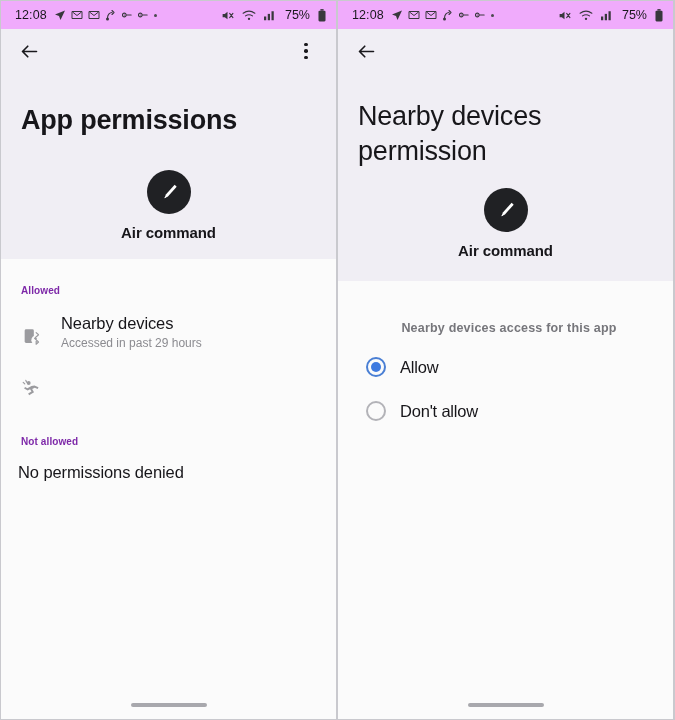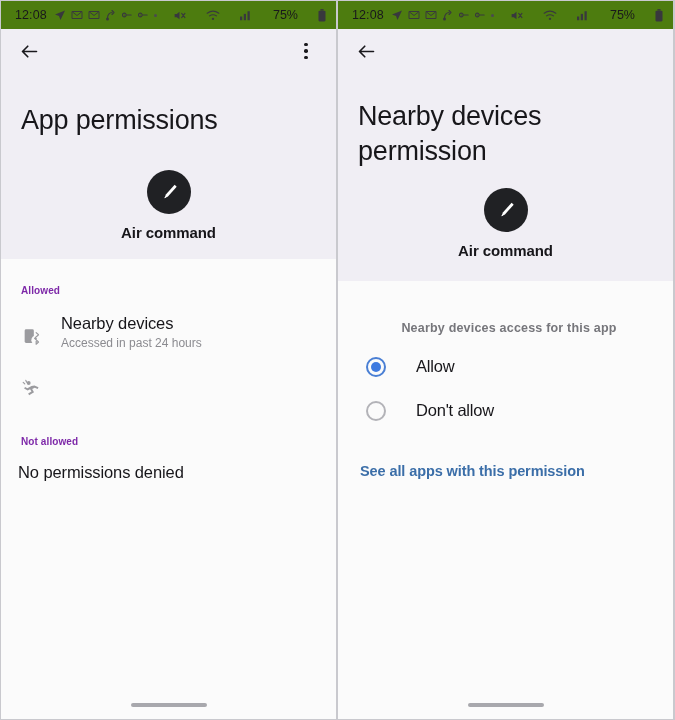--- a/index.html
+++ b/index.html
@@ -32,21 +32,21 @@
   }
   .phone.right {
     margin-left: 2px;
     margin-right: 1px;
   }
 
   
   .statusbar {
     height: 28px;
     flex: 0 0 28px;
-    background: #4d7c0f;
+    background: #f0abfc;
     display: flex;
     align-items: center;
     padding: 0 10px 0 14px;
     box-sizing: border-box;
     font-size: 12.5px;
     color: #1c1b1f;
   }
   .sb-left {
     display: flex;
     align-items: center;
@@ -56,21 +56,21 @@
   }
   .sb-clock {
     font-size: 12.5px;
     letter-spacing: .1px;
     color: #19181c;
     margin-right: 2px;
   }
   .sb-right {
     display: flex;
     align-items: center;
-    gap: 20px;
+    gap: 8px;
   }
   .sb-icon { display: inline-flex; align-items: center; }
   .sb-dot {
     width: 3px; height: 3px; border-radius: 50%;
     background: #4a4a4f; display: inline-block;
   }
   .sb-batt {
     font-size: 12.5px;
     color: #19181c;
     margin-left: 1px;
@@ -106,21 +106,21 @@
     flex: 0 0 auto;
   }
   .title {
     font-size: 27px;
     line-height: 1.28;
     font-weight: 400;
     color: #17161a;
     padding: 26px 20px 0 20px;
     letter-spacing: -0.2px;
   }
-  .left .title { padding-top: 30px; padding-bottom: 30px; }
+  .left .title { padding-top: 30px; padding-bottom: 30px; font-weight: bold; }
   .right .title { padding-top: 26px; padding-bottom: 14px; }
 
   .appblock {
     display: flex;
     flex-direction: column;
     align-items: center;
     padding-bottom: 18px;
   }
   .left .appblock { padding-top: 2px; }
   .right .appblock { padding-top: 6px; padding-bottom: 22px; }
@@ -188,23 +188,23 @@
   .opt-header {
     font-size: 12.5px;
     color: #76767b;
     font-weight: 700;
     text-align: center;
     padding: 40px 0 0 7px;
     letter-spacing: .2px;
   }
   .optrow {
     display: flex;
-    align-items: flex-start;
+    align-items: center;
     padding: 12px 0 12px 28px;
-    gap: 30px;
+    gap: 14px;
     cursor: pointer;
   }
   .optrow.first { padding-top: 22px; }
   .radio {
     width: 20px; height: 20px;
     border-radius: 50%;
     box-sizing: border-box;
     border: 2px solid #b3b3b8;
     display: flex; align-items: center; justify-content: center;
     flex: 0 0 20px;
@@ -362,21 +362,21 @@
       <div class="row" style="padding-top:18px;">
         <span class="row-icon">
           <svg width="22" height="22" viewBox="0 0 24 24">
             <rect x="4" y="3.5" width="10" height="15" rx="1.6" fill="#9b9b9f"></rect>
             <circle cx="16.5" cy="15.5" r="5.2" fill="#fbfbfb"></circle>
             <path d="M16.6 10.6v9.6l3-2.8-5-4.6 5-4.6-3-2.8" fill="none" stroke="#9b9b9f" stroke-width="1.5" stroke-linejoin="round" stroke-linecap="round" transform="translate(0.2,1.5) scale(0.86) translate(2.4,1.2)"></path>
           </svg>
         </span>
         <span class="row-text">
           <span class="row-title">Nearby devices</span>
-          <span class="row-sub">Accessed in past 24 hours</span>
+          <span class="row-sub">Accessed in past 29 hours</span>
         </span>
       </div>
 
       <div class="row" style="padding-top:12px;">
         <span class="row-icon">
           <svg width="22" height="22" viewBox="0 0 24 24">
             <circle cx="8.4" cy="5.4" r="2.1" fill="#9b9b9f"></circle>
             <path d="M11.4 8.6 7 11.1l-2.6-1.4-1 1.8 3.9 2.1 2.6-1.4 1.5 2.6-3.6 2.2 1.1 1.8 5.3-3.2-2-3.6 2.8-1.5 3.2 1.5.9-1.9-4.4-2z" fill="#9b9b9f"></path>
             <path d="M4.1 6.4 2.4 4.8M6.2 4.6 5.3 2.6" stroke="#9b9b9f" stroke-width="1.3" stroke-linecap="round"></path>
           </svg>
@@ -495,21 +495,20 @@
       <div class="optrow first">
         <span class="radio on"></span>
         <span class="optlabel">Allow</span>
       </div>
 
       <div class="optrow">
         <span class="radio"></span>
         <span class="optlabel">Don't allow</span>
       </div>
 
-      <span class="link">See all apps with this permission</span>
     </div>
 
     <div class="navbar">
       <div class="navpill"></div>
     </div>
   </div>
 
 </div>
 
 </body></html>

